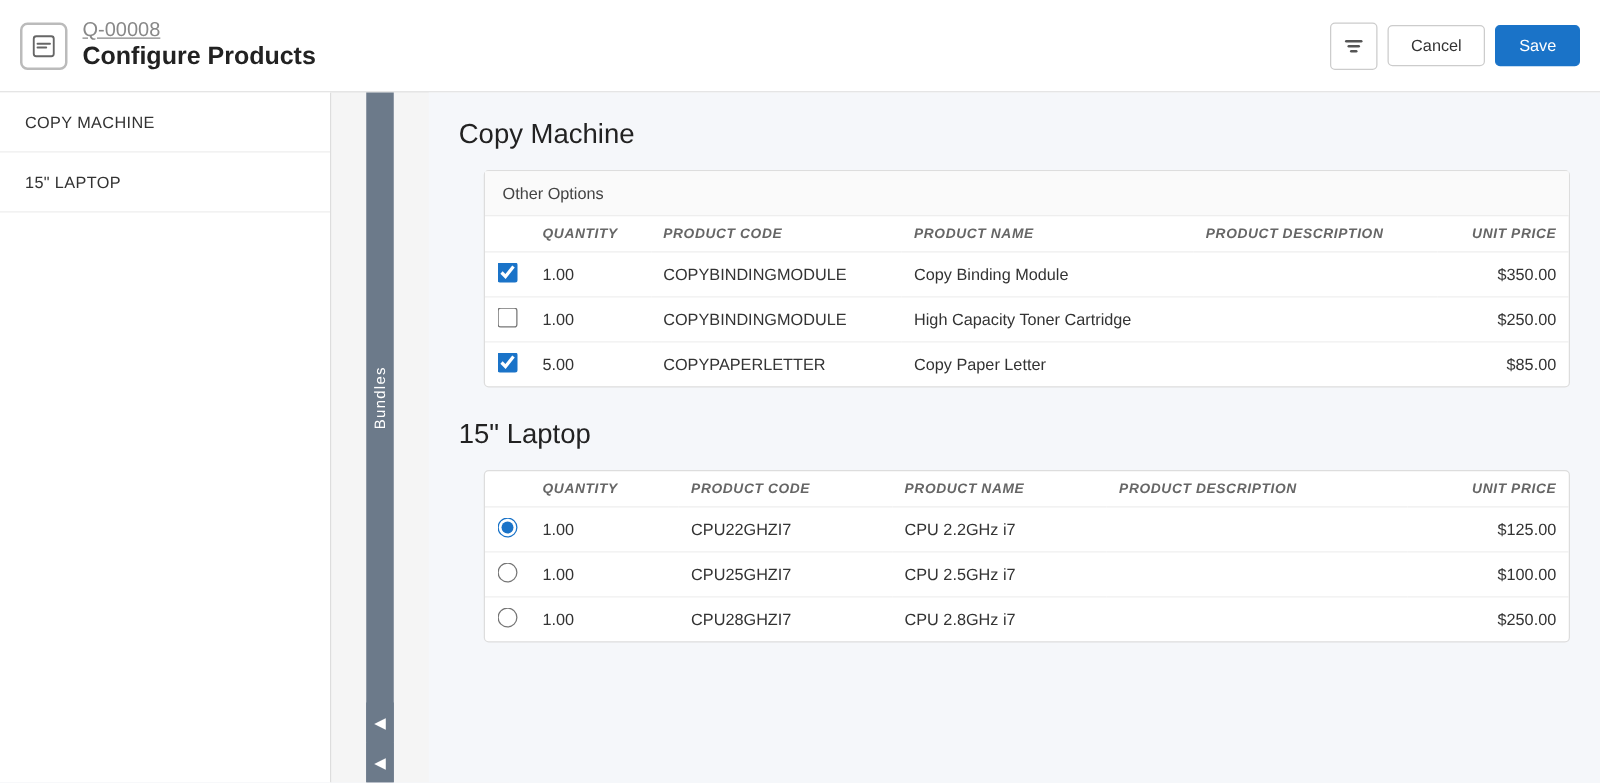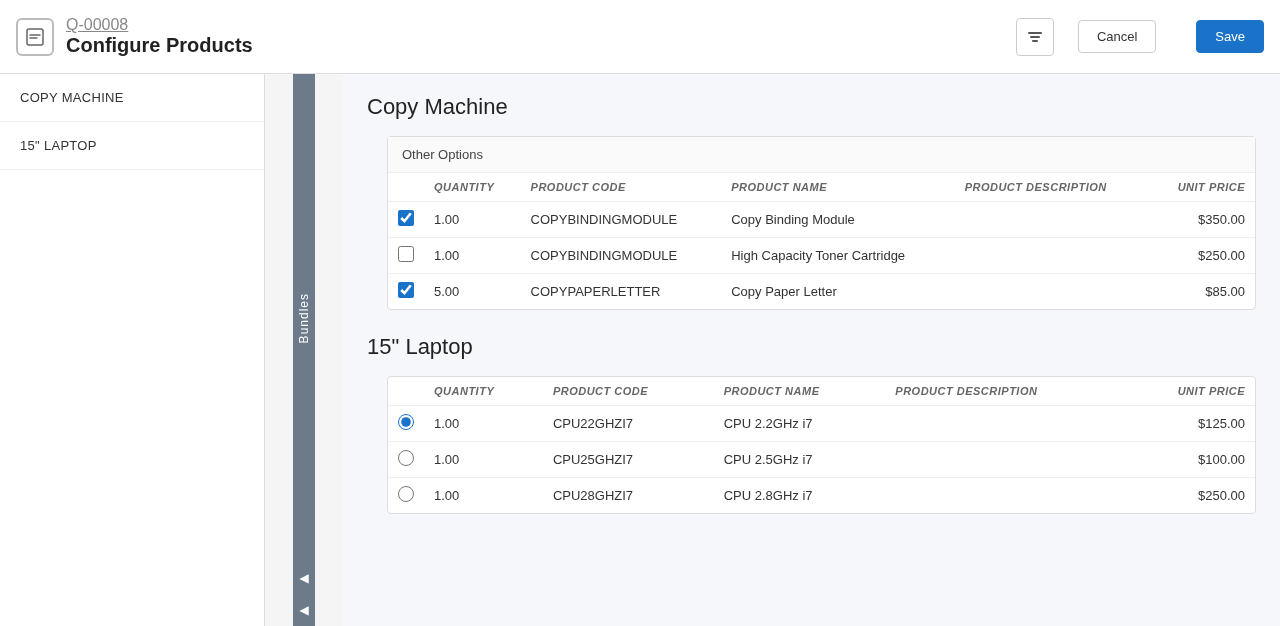--- a/index.html
+++ b/index.html
@@ -12,32 +12,32 @@
       padding: 0 16px; height: 74px; flex-shrink: 0;
     }
     .header-left { display: flex; align-items: center; gap: 12px; }
     .header-icon {
       width: 38px; height: 38px; border: 2px solid #bbb; border-radius: 6px;
       display: flex; align-items: center; justify-content: center; color: #555; font-size: 18px;
     }
     .header-title-block { display: flex; flex-direction: column; }
     .header-subtitle { font-size: 16px; color: #888; text-decoration: underline; }
     .header-title { font-size: 20px; font-weight: 600; color: #222; }
-    .header-right { display: flex; align-items: center; gap: 24px; }
+    .header-right { display: flex; align-items: center; gap: 8px; }
     .btn-filter {
       width: 38px; height: 38px; border: 1px solid #ccc; background: #fff;
       border-radius: 4px; cursor: pointer; display: flex; align-items: center; justify-content: center; color: #555;
     }
     .btn-cancel {
       padding: 8px 18px; border: 1px solid #ccc; background: #fff; border-radius: 4px;
       cursor: pointer; font-size: 13px; color: #333;
     }
     .btn-save {
       padding: 8px 18px; border: 1px solid #1a73c8; background: #1a73c8; border-radius: 4px;
-      cursor: pointer; font-size: 13px; color: #fff; font-weight: 500; margin-left: 16px;
+      cursor: pointer; font-size: 13px; color: #fff; font-weight: 500;
     }
 
     
     .main-layout { display: flex; height: calc(626px - 74px); gap: 28px; }
 
     
     .sidebar {
       width: 265px; flex-shrink: 0; background: #fff; border-right: 1px solid #ddd;
       padding: 0; overflow-y: auto;
     }

